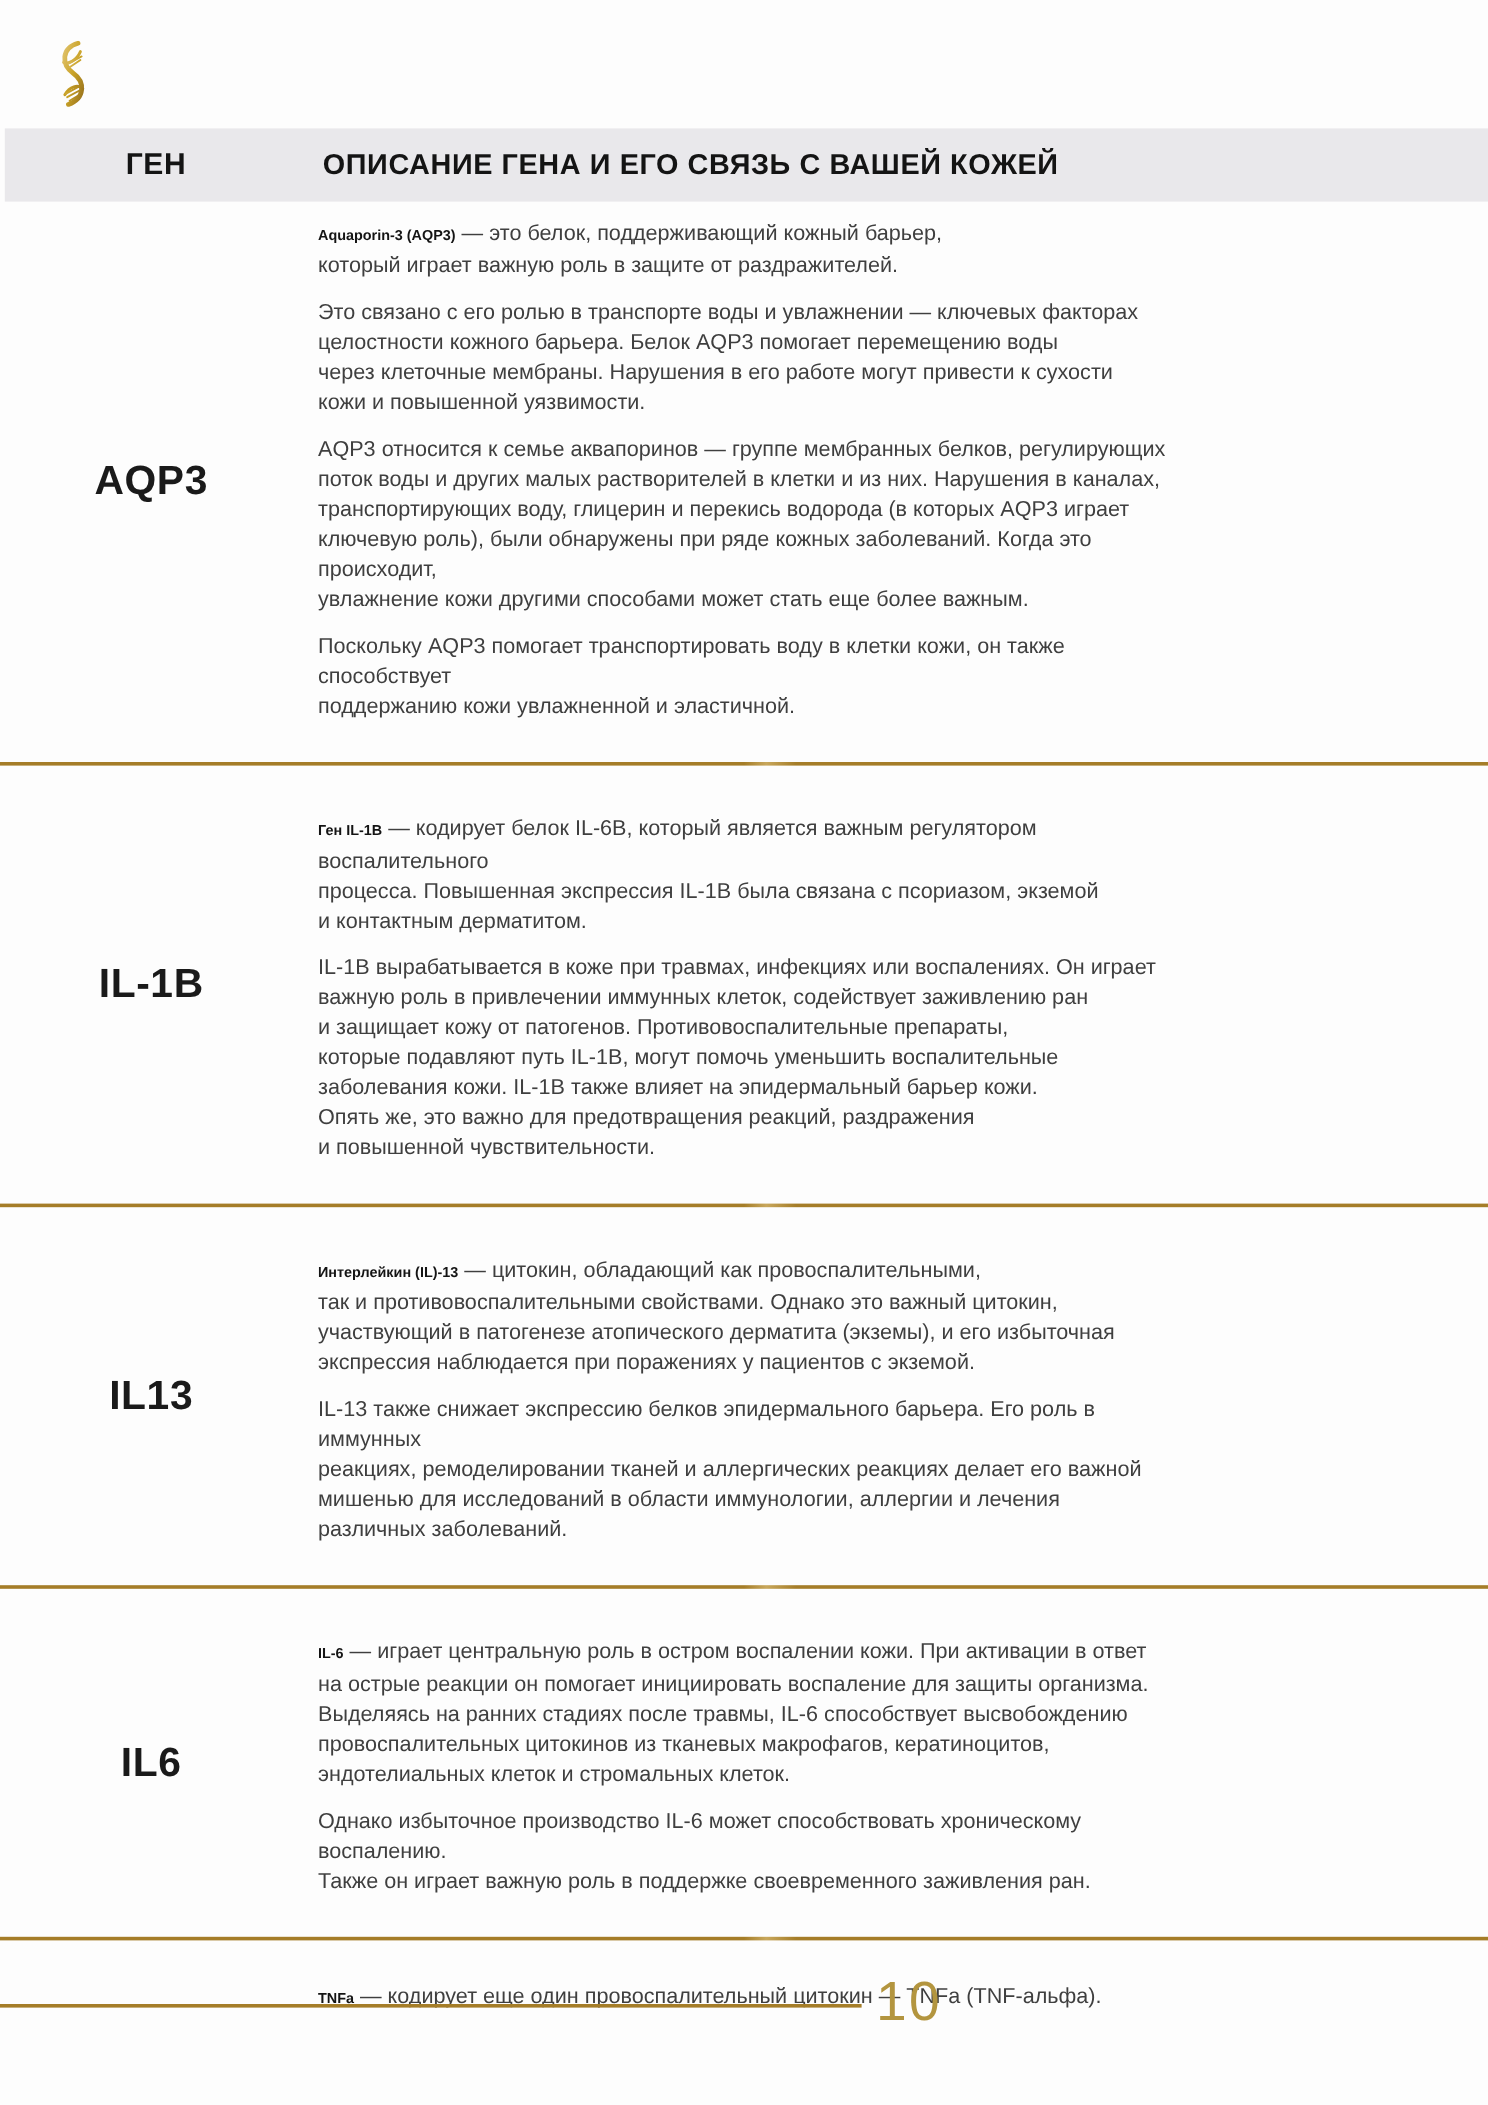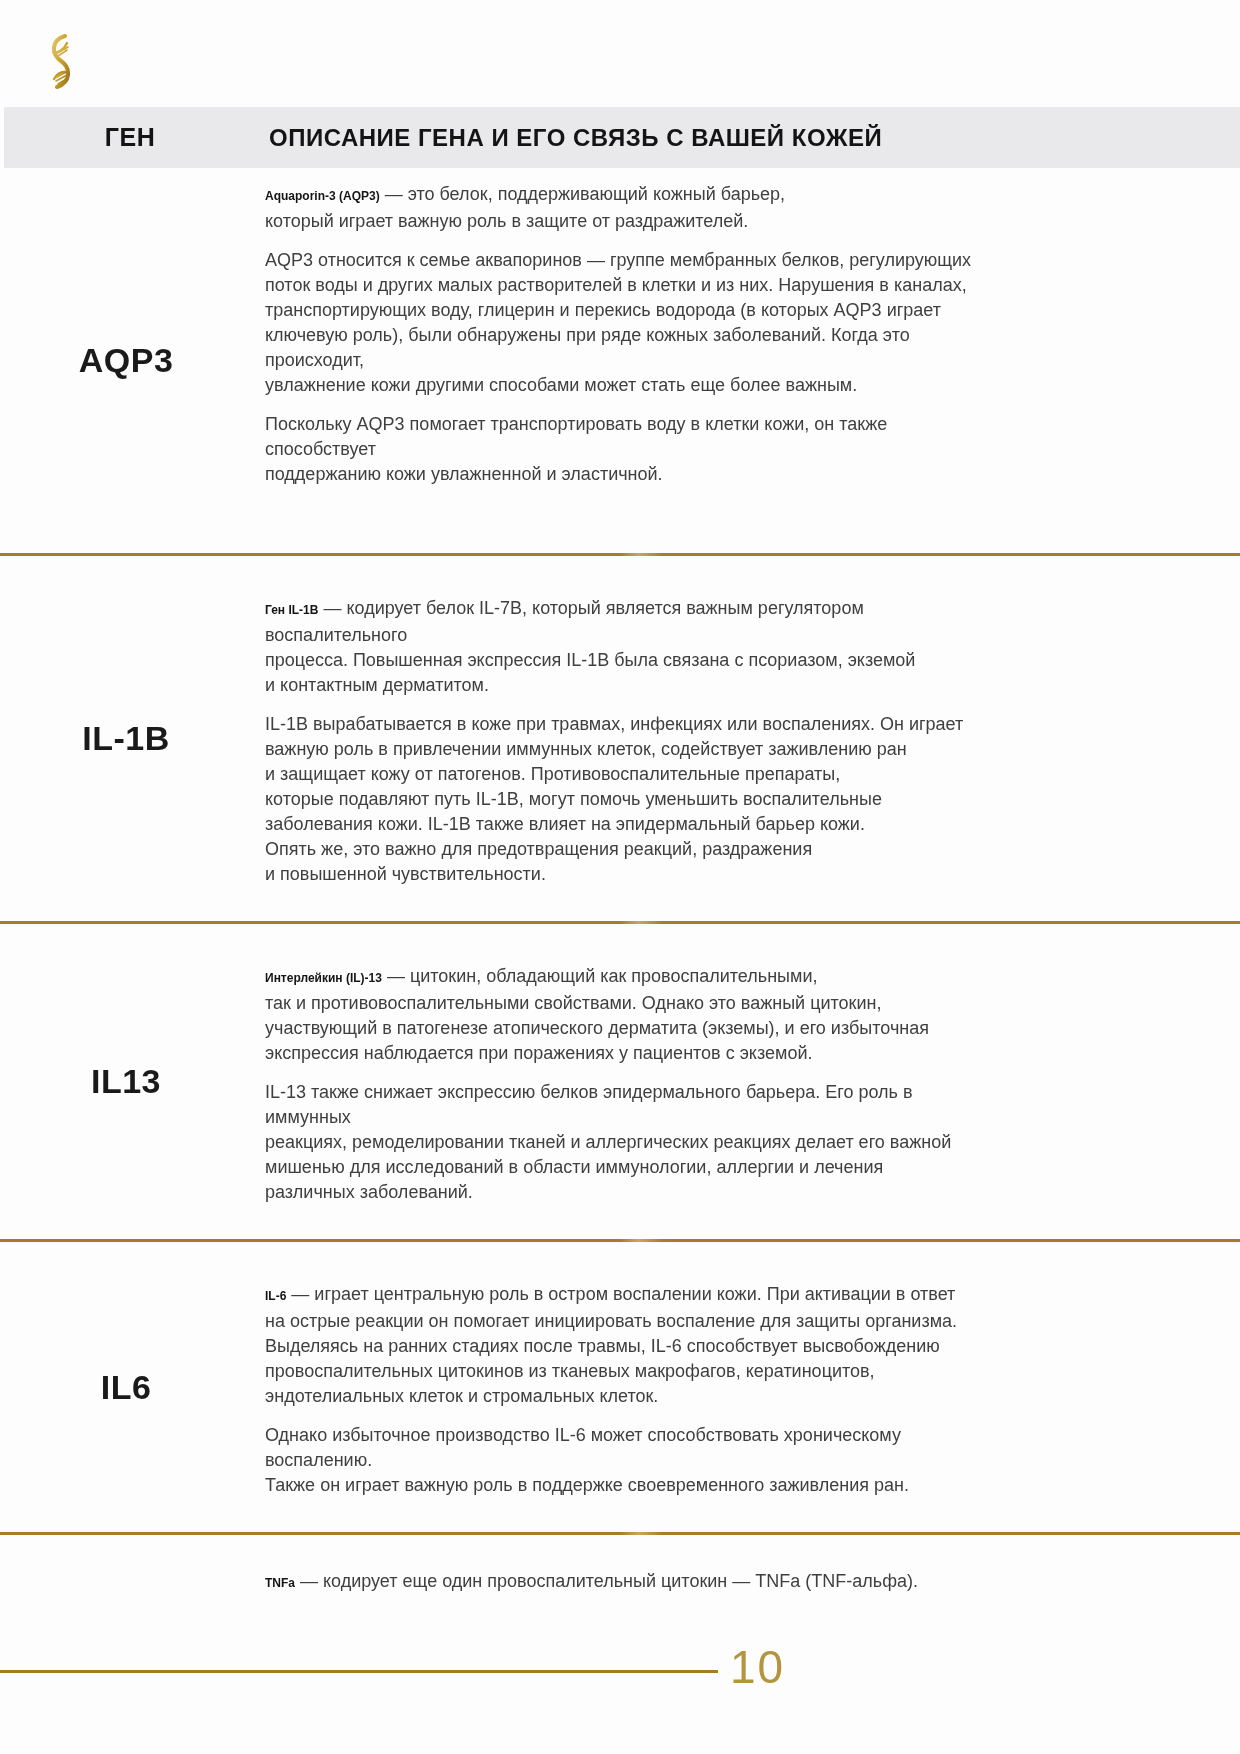--- a/index.html
+++ b/index.html
@@ -97,37 +97,41 @@
 
   <div class="sections">
 
     <section class="gene-section s0">
       <div class="gene-cell">
         <h2 class="gene-name">AQP3</h2>
       </div>
       <div class="desc-cell">
         <p class="para"><strong class="lead">Aquaporin-3 (AQP3)</strong><span> — это белок, поддерживающий кожный барьер,
 который играет важную роль в защите от раздражителей.</span></p>
+        <p class="para">Это связано с его ролью в транспорте воды и увлажнении — ключевых факторах
+целостности кожного барьера. Белок AQP3 помогает перемещению воды
+через клеточные мембраны. Нарушения в его работе могут привести к сухости
+кожи и повышенной уязвимости.</p>
         <p class="para">AQP3 относится к семье аквапоринов — группе мембранных белков, регулирующих
 поток воды и других малых растворителей в клетки и из них. Нарушения в каналах,
 транспортирующих воду, глицерин и перекись водорода (в которых AQP3 играет
 ключевую роль), были обнаружены при ряде кожных заболеваний. Когда это происходит,
 увлажнение кожи другими способами может стать еще более важным.</p>
         <p class="para">Поскольку AQP3 помогает транспортировать воду в клетки кожи, он также способствует
 поддержанию кожи увлажненной и эластичной.</p>
       </div>
     </section>
     <div class="divider"></div>
 
     <section class="gene-section s1">
       <div class="gene-cell">
         <h2 class="gene-name">IL-1B</h2>
       </div>
       <div class="desc-cell">
-        <p class="para"><strong class="lead">Ген IL-1B</strong><span> — кодирует белок IL-7B, который является важным регулятором воспалительного
+        <p class="para"><strong class="lead">Ген IL-1B</strong><span> — кодирует белок IL-6B, который является важным регулятором воспалительного
 процесса. Повышенная экспрессия IL-1B была связана с псориазом, экземой
 и контактным дерматитом.</span></p>
         <p class="para">IL-1B вырабатывается в коже при травмах, инфекциях или воспалениях. Он играет
 важную роль в привлечении иммунных клеток, содействует заживлению ран
 и защищает кожу от патогенов. Противовоспалительные препараты,
 которые подавляют путь IL-1B, могут помочь уменьшить воспалительные
 заболевания кожи. IL-1B также влияет на эпидермальный барьер кожи.
 Опять же, это важно для предотвращения реакций, раздражения
 и повышенной чувствительности.</p>
       </div>

